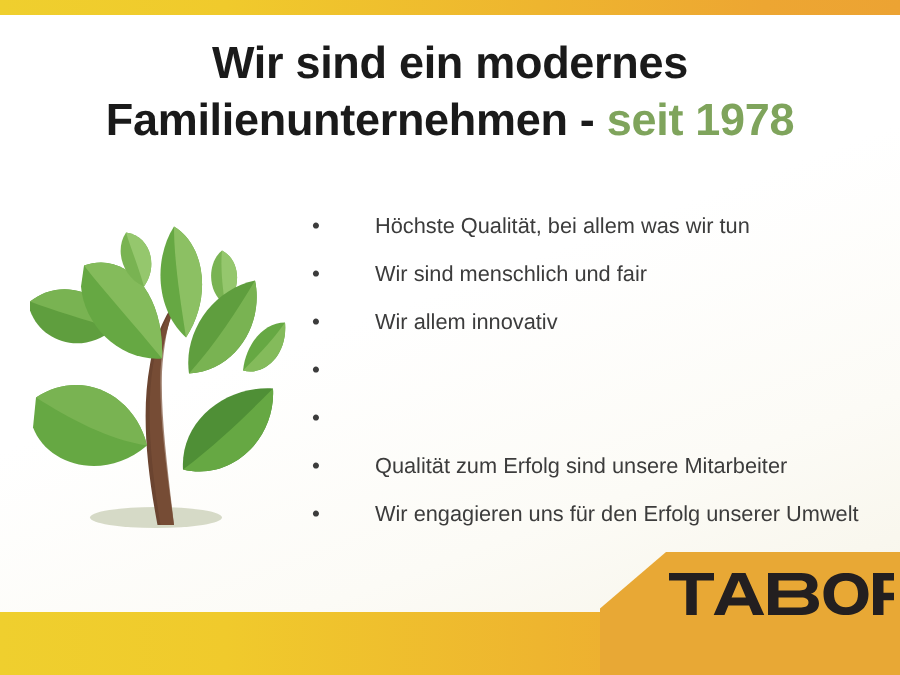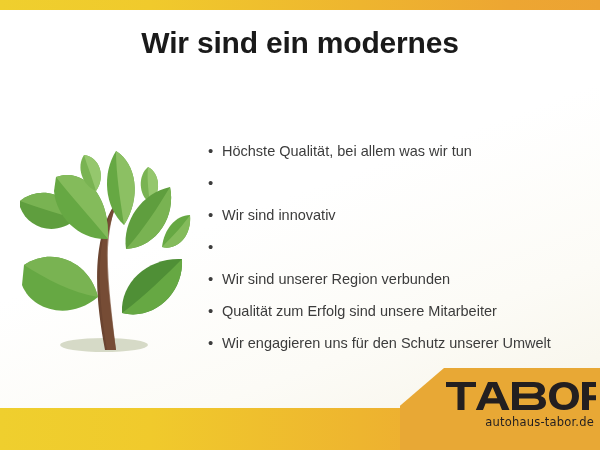--- a/index.html
+++ b/index.html
@@ -66,20 +66,21 @@
     color: #3c3c3c;
     font-size: 15px;
     line-height: 22px;
     text-align: left;
   }
   .bullet-text {
     color: #3c3c3c;
     font-size: 14.5px;
     line-height: 22px;
     white-space: nowrap;
+    margin-left: 28px;
   }
 
   
   #tree {
     position: absolute;
     left: 12px;
     top: 145px;
     width: 180px;
     height: 215px;
   }
@@ -119,20 +120,21 @@
 </style>
 </head>
 <body>
 
 <div id="slide">
 
   <div class="bar" id="top-bar"></div>
 
   <div id="headline">
     <span class="line">Wir sind ein modernes</span>
+    <span class="line"><span>Familienunternehmen - </span><span class="accent">seit 1978</span></span>
   </div>
 
   <div id="tree">
     <svg viewBox="0 0 180 215" width="180" height="215" xmlns="http://www.w3.org/2000/svg">
 
       <ellipse cx="92" cy="200" rx="44" ry="7" fill="#cfd3bd" opacity="0.85"></ellipse>
 
       <path d="M93 205 C 86 168, 82 130, 88 98 C 92 76, 100 62, 107 53
                C 101 68, 96 84, 95 102 C 94 132, 99 168, 104 205 Z" fill="#6b4430"></path>
       <path d="M95 205 C 89 168, 85 130, 90 99 C 93 80, 99 67, 104 57
@@ -185,39 +187,39 @@
     </svg>
   </div>
 
   <div id="bullets">
     <div class="bullet-row">
       <span class="bullet-dot">•</span>
       <span class="bullet-text">Höchste Qualität, bei allem was wir tun</span>
     </div>
     <div class="bullet-row">
       <span class="bullet-dot">•</span>
-    </div>
-    <div class="bullet-row">
-      <span class="bullet-dot">•</span>
-      <span class="bullet-text">Wir sind innovativ</span>
-    </div>
-    <div class="bullet-row">
-      <span class="bullet-dot">•</span>
-    </div>
-    <div class="bullet-row">
-      <span class="bullet-dot">•</span>
-      <span class="bullet-text">Wir sind unserer Region verbunden</span>
+      <span class="bullet-text">Wir sind menschlich und fair</span>
+    </div>
+    <div class="bullet-row">
+      <span class="bullet-dot">•</span>
+      <span class="bullet-text">Wir allem innovativ</span>
+    </div>
+    <div class="bullet-row">
+      <span class="bullet-dot">•</span>
+    </div>
+    <div class="bullet-row">
+      <span class="bullet-dot">•</span>
     </div>
     <div class="bullet-row">
       <span class="bullet-dot">•</span>
       <span class="bullet-text">Qualität zum Erfolg sind unsere Mitarbeiter</span>
     </div>
     <div class="bullet-row">
       <span class="bullet-dot">•</span>
-      <span class="bullet-text">Wir engagieren uns für den Schutz unserer Umwelt</span>
+      <span class="bullet-text">Wir engagieren uns für den Erfolg unserer Umwelt</span>
     </div>
   </div>
 
   <div class="bar" id="bottom-bar"></div>
 
   <div id="logo-banner">
     <div id="logo-shape"></div>
     <div id="logo-wordmark">
       <svg viewBox="0 0 150 28" width="150" height="28" xmlns="http://www.w3.org/2000/svg">
         <g fill="#231f20">
@@ -236,16 +238,15 @@
                    C108.6 28 103 22.6 103 14 C103 5.4 108.6 0 118 0 Z
                    M118 5.2 C112.5 5.2 110 8.7 110 14 C110 19.3 112.5 22.8 118 22.8
                    C123.5 22.8 126 19.3 126 14 C126 8.7 123.5 5.2 118 5.2 Z"></path>
 
           <path d="M136 0 H158 C165 0 169 3.3 169 9 C169 13.2 166.8 16.1 163 17.3
                    L169.6 28 H161.6 L155.8 18.2 H143 V28 H136 Z
                    M143 5 V13.2 H157 C160.2 13.2 162 11.7 162 9.1 C162 6.5 160.2 5 157 5 Z"></path>
         </g>
       </svg>
     </div>
-    <div id="logo-url">autohaus-tabor.de</div>
   </div>
 
 </div>
 
 </body></html>

